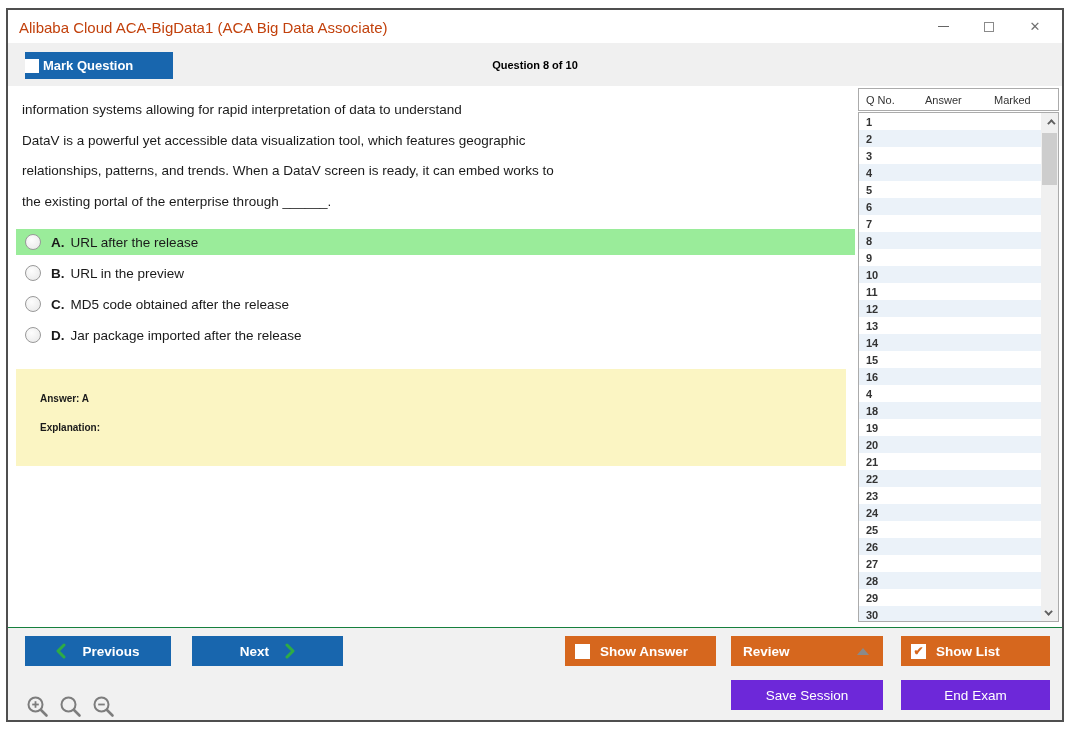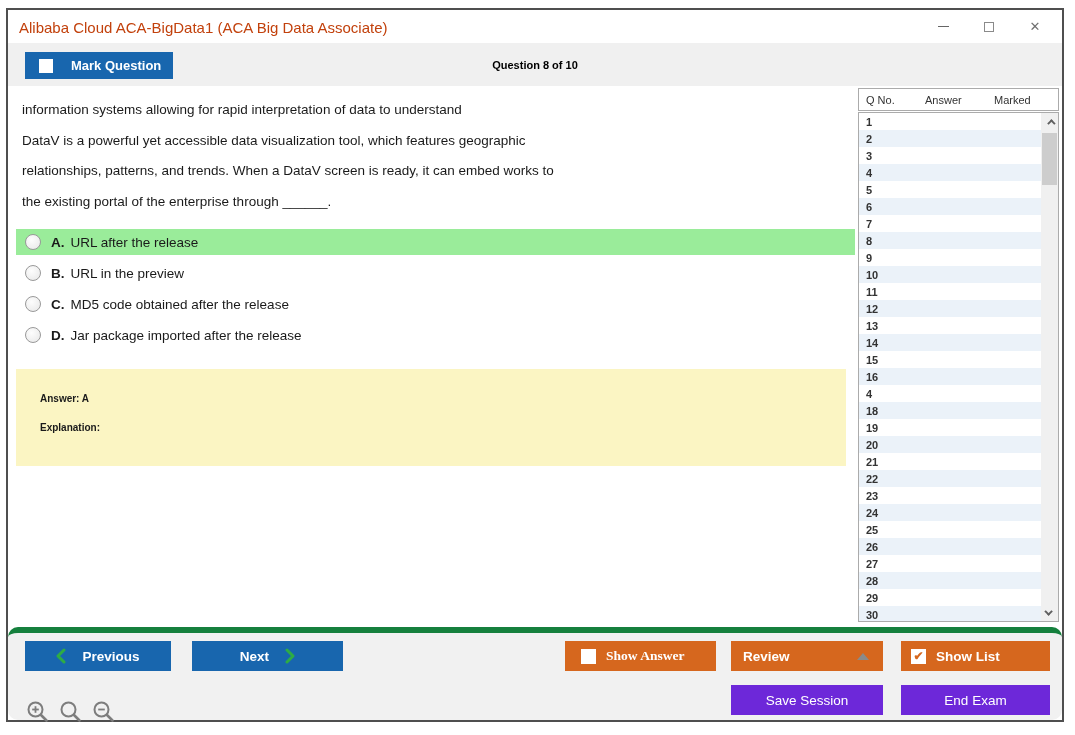--- a/index.html
+++ b/index.html
@@ -13,21 +13,21 @@
   .title-text { position:absolute; left:11px; top:9px; font-size:15px; color:#c2410c; }
   .win-controls { position:absolute; right:4px; top:0; height:33px; display:flex; align-items:center; }
   .win-btn { width:46px; height:33px; display:flex; align-items:center; justify-content:center; color:#666; cursor:default; }
   .min-glyph { display:block; width:11px; border-top:1px solid #666; }
   .max-glyph { display:block; width:10px; height:10px; border:1px solid #8a8a8a; }
   .close-glyph { font-size:13px; color:#707070; line-height:1; }
 
   
   .header-strip { position:absolute; left:0; top:33px; width:100%; height:43px; background:#f0f0f0; }
   .btn-mark { position:absolute; left:17px; top:9px; width:148px; height:27px; background:#1866ae;
-              border:none; display:flex; align-items:center; padding-left:14px; gap:18px; cursor:pointer; }
+              border:none; display:flex; align-items:center; padding-left:0; gap:4px; cursor:pointer; }
   .checkbox { width:14px; height:14px; background:#ffffff; border:1px solid #ffffff; display:flex;
               align-items:center; justify-content:center; flex:0 0 auto; }
   .btn-mark span.lbl { color:#ffffff; font-size:13px; font-weight:700; }
   .progress-title { position:absolute; left:0; top:0; width:100%; height:43px; display:flex;
                     align-items:center; justify-content:center; font-size:11px; font-weight:700; color:#000; }
 
   
   .question-block { position:absolute; left:14px; top:85px; width:680px; font-size:13.5px; color:#1a1a1a; }
   .question-block .qline { line-height:30.5px; white-space:nowrap; }
 
@@ -62,29 +62,29 @@
   .scroll-btn { position:absolute; left:0; width:17px; height:17px; display:flex; align-items:center;
                 justify-content:center; cursor:pointer; }
   .scroll-btn.up { top:0; } .scroll-btn.down { bottom:0; }
   .chev { width:6px; height:6px; border-top:2px solid #606060; border-right:2px solid #606060; }
   .chev.u { transform:rotate(-45deg) translateY(2px); }
   .chev.d { transform:rotate(135deg) translateY(2px); }
   .scroll-thumb { position:absolute; left:1px; top:20px; width:15px; height:52px; background:#cdcdcd; cursor:pointer; }
 
   
   .footer { position:absolute; left:0; top:617px; width:100%; height:93px; background:#f1f1f1;
-            border-top:6px solid #15803d;border-radius:10px; }
+            border-top:1px solid #15803d; }
   .f-btn { position:absolute; height:30px; border:none; display:flex; align-items:center;
            color:#ffffff; font-size:13.5px; font-weight:700; cursor:pointer; font-family:"Liberation Sans",sans-serif; }
   .blue  { background:#1866ae; }
   .orange{ background:#d6671e; }
   .navy  { background:#6d28d9; }
   .btn-prev { left:17px; top:8px; width:146px; justify-content:center; gap:16px; }
   .btn-next { left:184px; top:8px; width:151px; justify-content:center; gap:16px; }
-  .btn-show-answer { left:557px; top:8px; width:151px; padding-left:16px; gap:10px;font-family:Liberation Serif, serif; }
+  .btn-show-answer { left:557px; top:8px; width:151px; padding-left:10px; gap:10px; }
   .btn-review { left:723px; top:8px; width:152px; padding-left:12px; padding-right:14px; justify-content:space-between; }
   .btn-show-list { left:893px; top:8px; width:149px; padding-left:10px; gap:10px; }
   .btn-save { left:723px; top:52px; width:152px; justify-content:center; font-weight:400; }
   .btn-end  { left:893px; top:52px; width:149px; justify-content:center; font-weight:400; }
   .checkbox.big { width:15px; height:15px; }
   .check-mark { color:#d6671e; font-size:12px; font-weight:700; line-height:1; }
   .tri-up { width:0; height:0; border-left:6px solid transparent; border-right:6px solid transparent;
             border-bottom:7px solid #8a8a8a; }
   .zoom-icons { position:absolute; left:17px; top:66px; display:flex; gap:7px; }
   .zoom-icon { width:26px; height:26px; cursor:pointer; }

